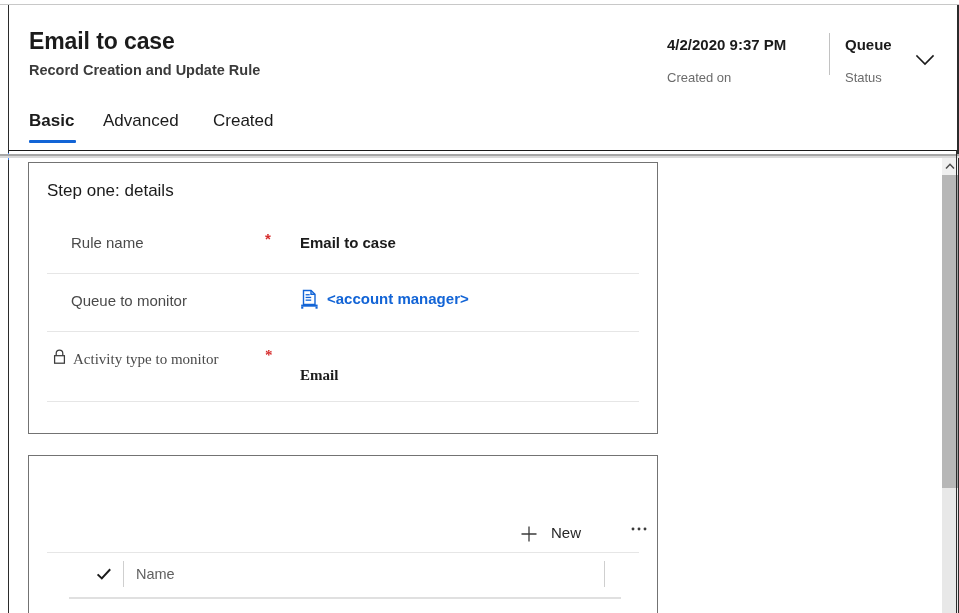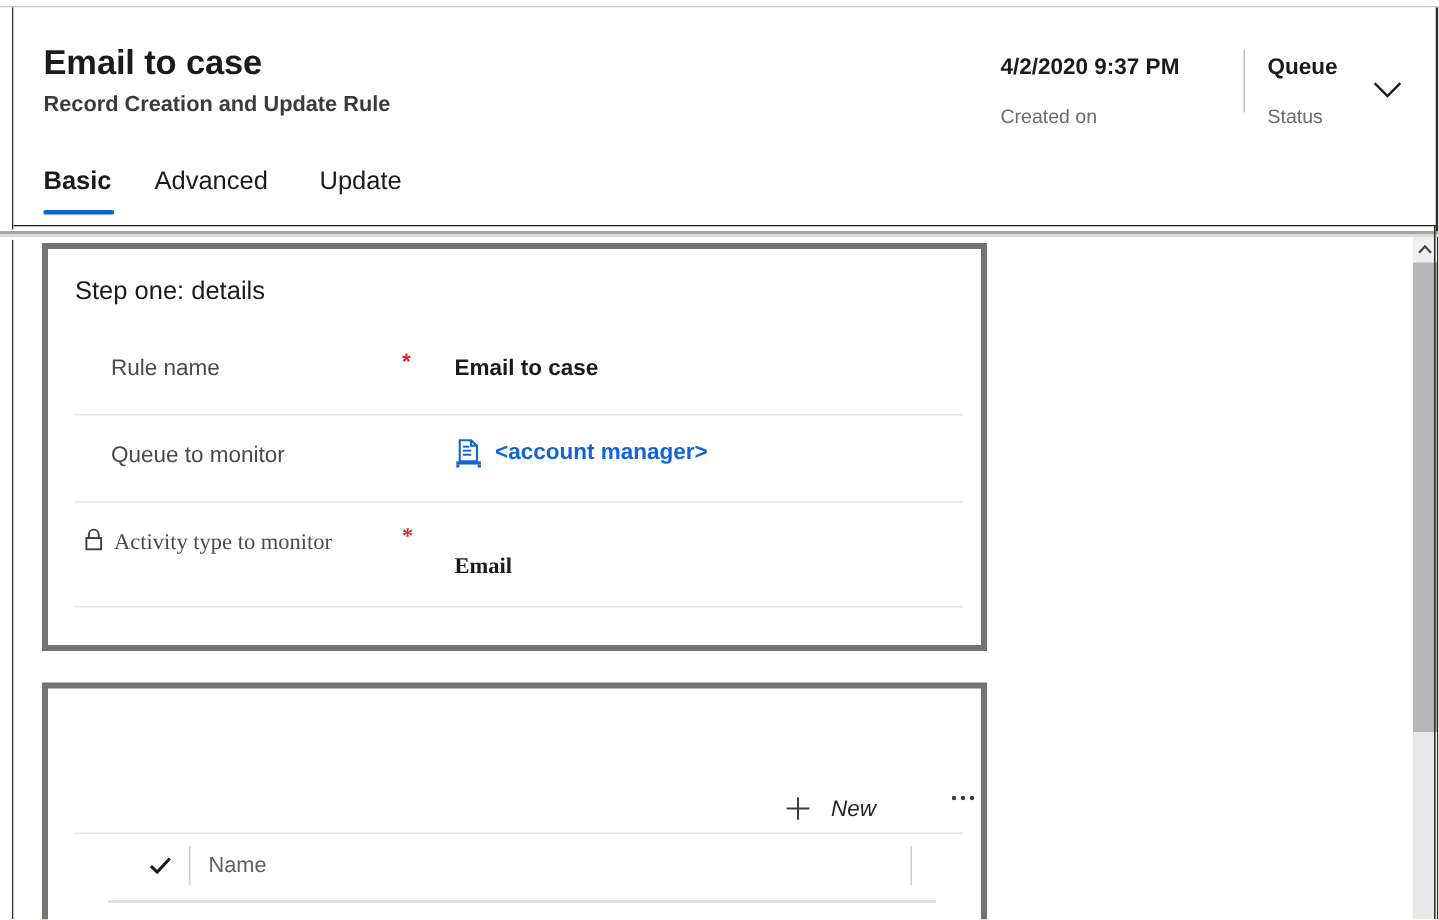--- a/index.html
+++ b/index.html
@@ -9,21 +9,21 @@
     overflow: hidden;
     background: #ffffff;
     font-family: "Liberation Sans", sans-serif;
     -webkit-font-smoothing: antialiased;
   }
 
   #root {
     position: relative;
     width: 959px;
     height: 613px;
-    background: #fef9c3;
+    background: #3b82f6;
     overflow: hidden;
   }
 
   
   .frame-top {
     position: absolute; left: 0; top: 0; width: 959px; height: 5px;
     background: #ffffff;
   }
   .frame-top-line {
     position: absolute; left: 0; top: 4px; width: 959px; height: 1px;
@@ -160,21 +160,21 @@
   .body-area {
     position: absolute;
     left: 9px; top: 158px;
     width: 948px; height: 455px;
     background: #ffffff;
   }
 
   .card {
     position: absolute;
     background: #ffffff;
-    border: 4px solid #737373;
+    border: 1px solid #737373;
   }
   .card-one  { left: 19px; top: 4px;   width: 630px; height: 272px; }
   .card-two  { left: 19px; top: 297px; width: 630px; height: 200px; }
 
   .card-title {
     position: absolute;
     left: 18px; top: 16px;
     font-size: 17px;
     font-weight: 400;
     color: #1b1b1b;
@@ -254,25 +254,24 @@
   }
 
   
   .grid-toolbar {
     position: absolute;
     left: 18px; top: 52px;
     width: 592px; height: 42px;
   }
   .cmd {
     position: absolute;
-    top: 18px;
-    display: flex; align-items: flex-start;
+    top: 6px;
+    display: flex; align-items: flex-end;
     cursor: pointer;
     height: 30px;
-    font-style: italic;
   }
   .cmd-new { left: 472px; }
   .plus-icon {
     width: 20px; height: 20px;
     margin-right: 12px;
     flex: 0 0 auto;
   }
   .cmd-label {
     font-size: 15px; color: #272727; line-height: 22px; white-space: nowrap;
   }
@@ -391,21 +390,21 @@
 
     <div class="meta-chevron">
       <svg width="30" height="30" viewBox="0 0 30 30" aria-hidden="true">
         <path d="M7 11 L15 19 L23 11" fill="none" stroke="#1b1b1b" stroke-width="1.6" stroke-linecap="square"></path>
       </svg>
     </div>
 
     <div class="tabs">
       <div class="tab tab-basic">Basic</div>
       <div class="tab tab-advanced">Advanced</div>
-      <div class="tab tab-related">Update</div>
+      <div class="tab tab-related">Created</div>
       <div class="tab-underline"></div>
     </div>
   </div>
 
   <div class="header-bottom-border"></div>
   <div class="header-gap"></div>
   <div class="header-sep"></div>
   <div class="header-sep2"></div>
 
   <div class="body-area">

